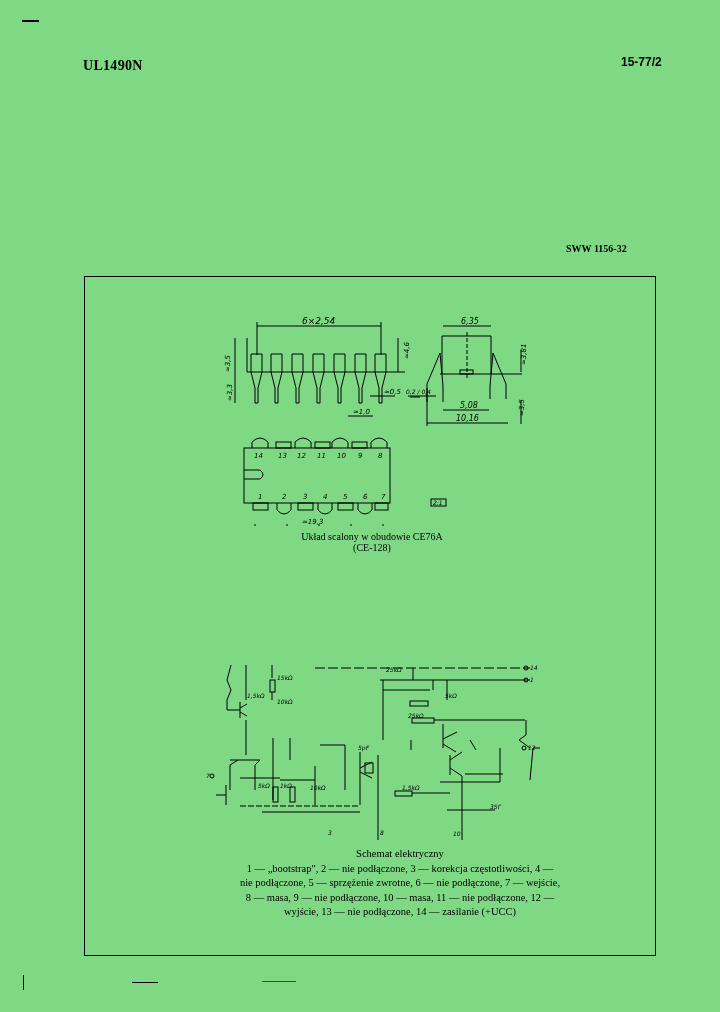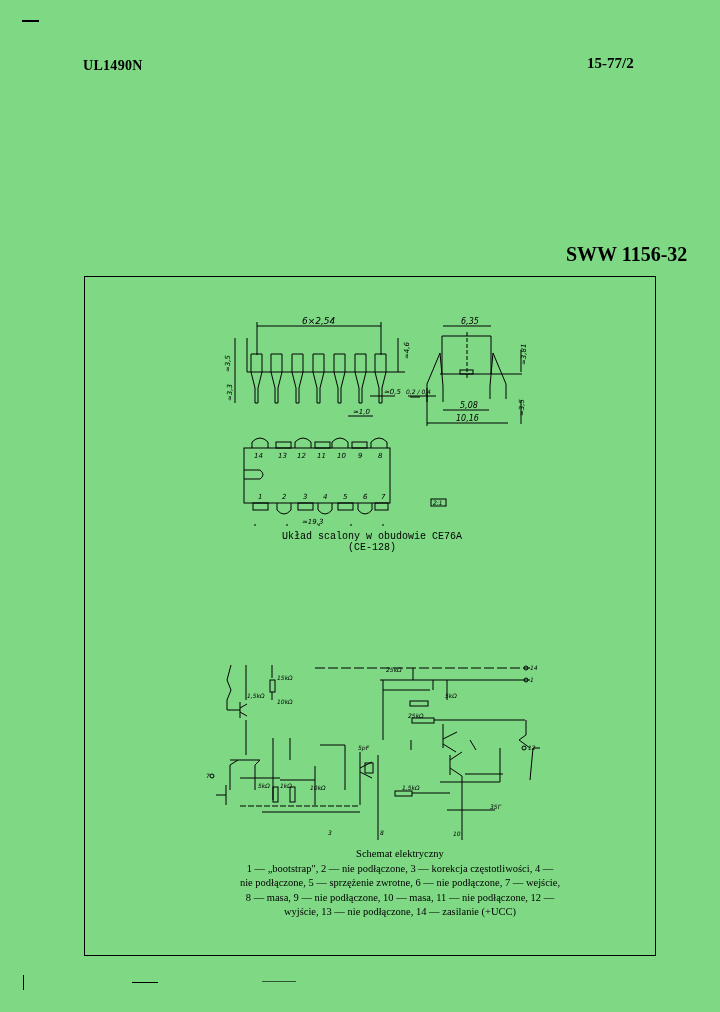--- a/index.html
+++ b/index.html
@@ -1,26 +1,26 @@
 <!DOCTYPE html>
 <html><head>
 <meta charset="utf-8">
 <style>
   html,body{margin:0;padding:0;}
   body{width:720px;height:1012px;background:#7ed884;position:relative;overflow:hidden;
        font-family:"DejaVu Serif","Liberation Serif",serif;color:#000;}
   .abs{position:absolute;}
   .title{left:83px;top:58px;font-family:"Liberation Serif",serif;font-weight:bold;font-size:14px;line-height:16px;letter-spacing:0.3px;}
-  .pagecode{left:587px;top:55px;font-size:15px;font-family:Liberation Serif, serif;font-weight:bold;}
-  .std{left:566px;top:243px;font-family:"Liberation Serif",serif;font-weight:bold;font-size:20px;}
+  .pagecode{left:621px;top:55px;font-size:12px;font-family:Liberation Sans, sans-serif;font-weight:bold;}
+  .std{left:566px;top:243px;font-family:"Liberation Serif",serif;font-weight:bold;font-size:10px;}
   .frame{left:84px;top:276px;width:572px;height:680px;border:1.5px solid #000;box-sizing:border-box;}
   .corner-mark{left:22px;top:20px;width:17px;height:1.5px;background:#000;}
   .left-tick{left:23px;top:975px;width:1px;height:15px;background:#000;}
   .bot-dash{height:1px;background:#000;}
-  .cap{font-family:Liberation Mono, monospace;font-size:10px;text-align:center;}
+  .cap{font-family:Liberation Serif, serif;font-size:10px;text-align:center;}
   svg{position:absolute;overflow:visible;}
   svg text{font-family:"DejaVu Sans",sans-serif;font-style:italic;}
   .legend{left:222px;top:847px;width:356px;font-family:"Liberation Serif",serif;font-size:10.5px;line-height:14.5px;text-align:center;}
 </style>
 </head>
 <body>
 
 <div class="abs corner-mark"></div>
 
 <div class="abs title">

